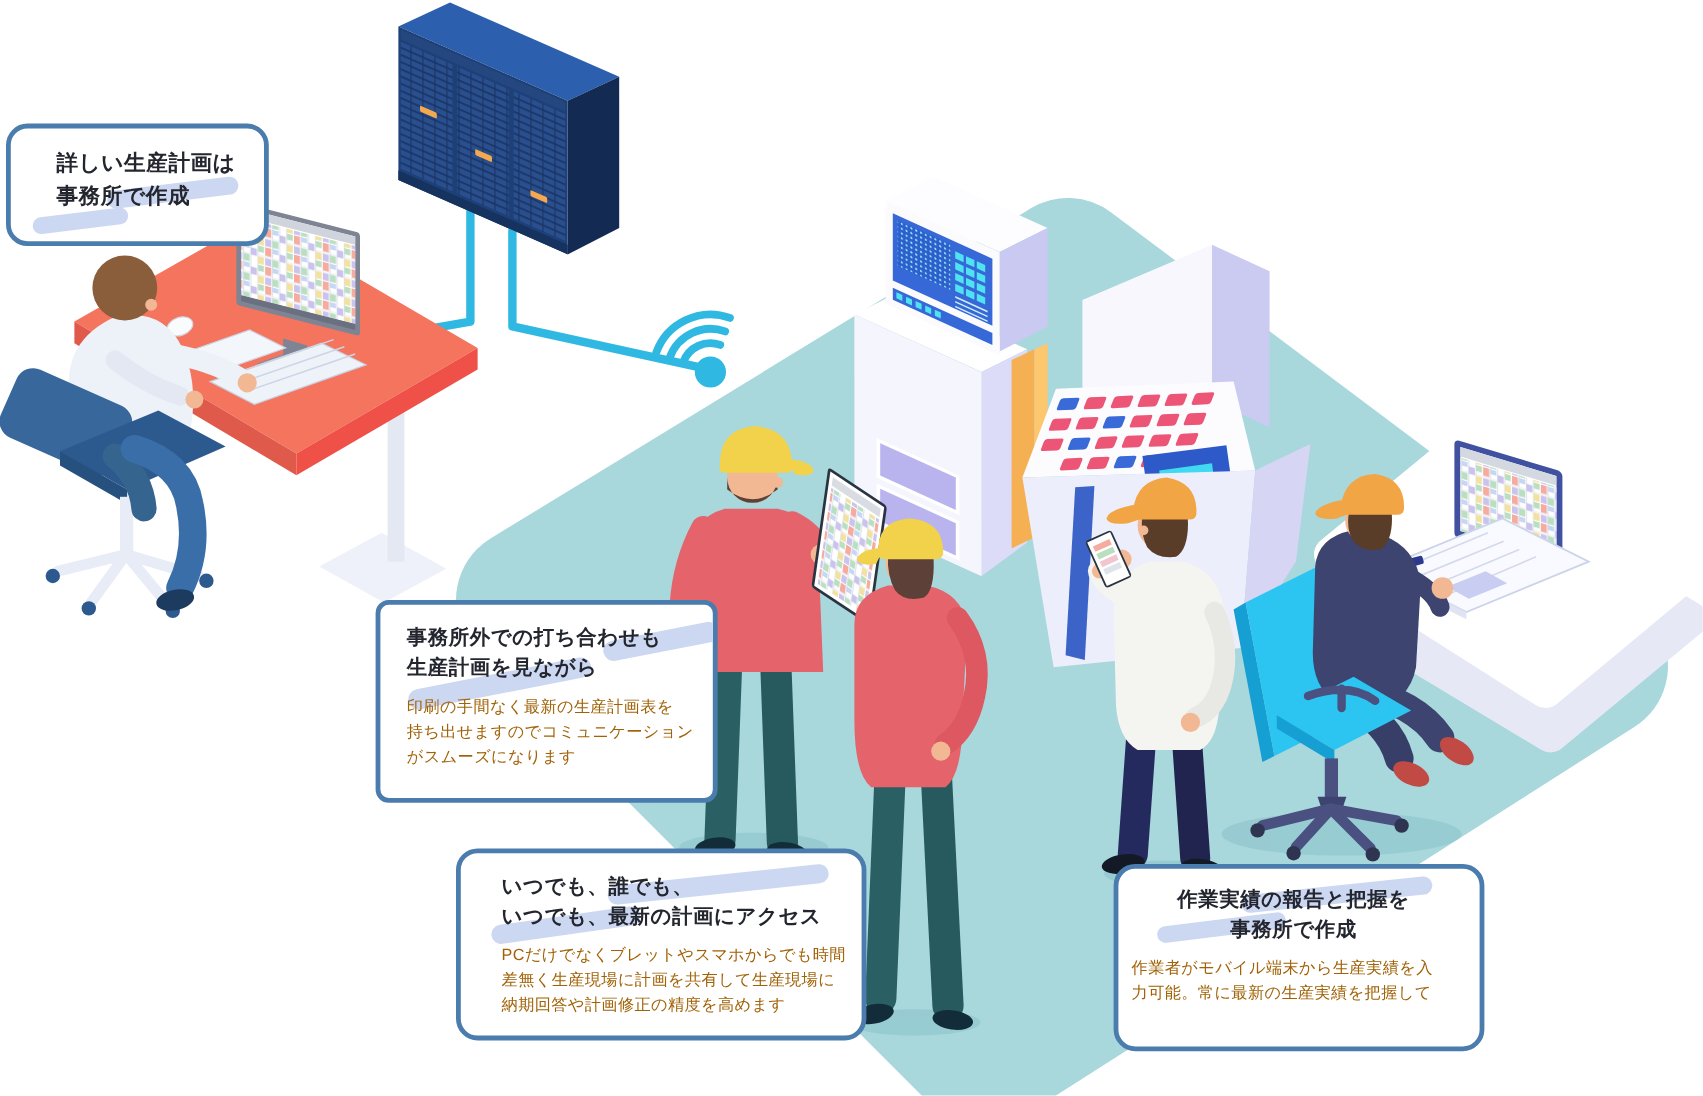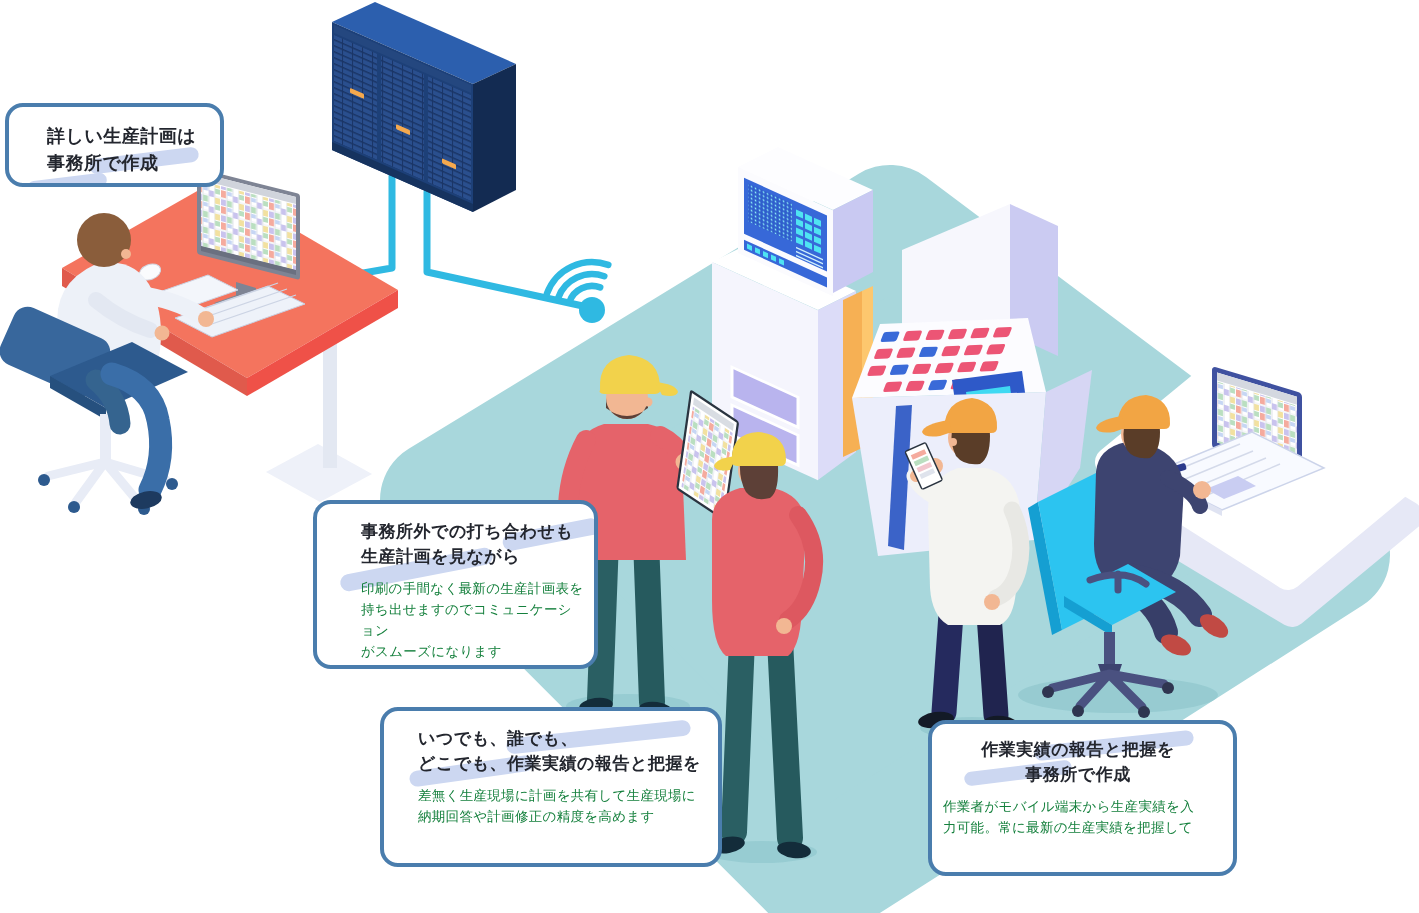--- a/index.html
+++ b/index.html
@@ -1,25 +1,25 @@
 <!DOCTYPE html>
 <html><head>
 <meta charset="utf-8">
 <style>
   html,body{margin:0;padding:0;background:#ffffff;}
   body{width:1419px;height:913px;overflow:hidden;}
   .stage{position:relative;width:1419px;height:913px;font-family:"Liberation Sans","DejaVu Sans",sans-serif;}
   svg.scene{position:absolute;left:0;top:0;}
   .callout{position:absolute;box-sizing:border-box;background:#ffffff;border:4px solid #4a7dad;border-radius:18px;z-index:5;overflow:hidden;}
   .co-title{position:relative;z-index:2;font-weight:700;font-size:17px;line-height:25px;color:#23262e;letter-spacing:.5px;}
-  .co-body{position:relative;z-index:2;font-size:13.5px;line-height:21px;color:#15803d;margin-top:9px;letter-spacing:.3px;}
+  .co-body{position:relative;z-index:2;font-size:13.5px;line-height:21px;color:#a16207;margin-top:9px;letter-spacing:.3px;}
   .swoosh{position:absolute;z-index:1;background:#ccd7f1;border-radius:10px;}
-  #co1{left:5px;top:103px;width:219px;height:84px;padding:16px 10px 0 38px;}
+  #co1{left:5px;top:103px;width:219px;height:102px;padding:16px 10px 0 38px;}
   #co1 .co-title{font-size:18px;line-height:27px;}
-  #co2{left:313px;top:500px;width:285px;height:169px;padding:15px 10px 0 44px;}
+  #co2{left:313px;top:500px;width:285px;height:169px;padding:15px 10px 0 22px;border-radius:11px;}
   #co3{left:380px;top:707px;width:342px;height:160px;padding:15px 10px 0 34px;}
   #co4{left:928px;top:720px;width:309px;height:156px;padding:13px 14px 0 5px;}
   #co4 .co-title{text-align:center;}
   #co4 .co-body{padding-left:6px;}
   #co1 .s1{left:80px;top:46px;width:110px;height:15px;transform:rotate(-7deg);}
   #co1 .s2{left:18px;top:70px;width:80px;height:14px;transform:rotate(-7deg);}
   #co2 .s1{left:185px;top:22px;width:98px;height:17px;transform:rotate(-11deg);}
   #co2 .s2{left:22px;top:57px;width:155px;height:17px;transform:rotate(-11deg);}
   #co3 .s1{left:122px;top:18px;width:185px;height:16px;transform:rotate(-6deg);}
   #co3 .s2{left:25px;top:52px;width:125px;height:16px;transform:rotate(-8deg);}
@@ -370,23 +370,24 @@
     <div>持ち出せますのでコミュニケーション</div>
     <div>がスムーズになります</div>
   </div>
 </div>
 
 <div class="callout" id="co3">
   <div class="swoosh s1"></div>
   <div class="swoosh s2"></div>
   <div class="co-title">
     <div>いつでも、誰でも、</div>
-    <div>どこでも、作業実績の報告と把握を</div>
+    <div>いつでも、最新の計画にアクセス</div>
   </div>
   <div class="co-body">
+    <div>PCだけでなくブレットやスマホからでも時間</div>
     <div>差無く生産現場に計画を共有して生産現場に</div>
     <div>納期回答や計画修正の精度を高めます</div>
   </div>
 </div>
 
 <div class="callout" id="co4">
   <div class="swoosh s1"></div>
   <div class="swoosh s2"></div>
   <div class="co-title">
     <div>作業実績の報告と把握を</div>

